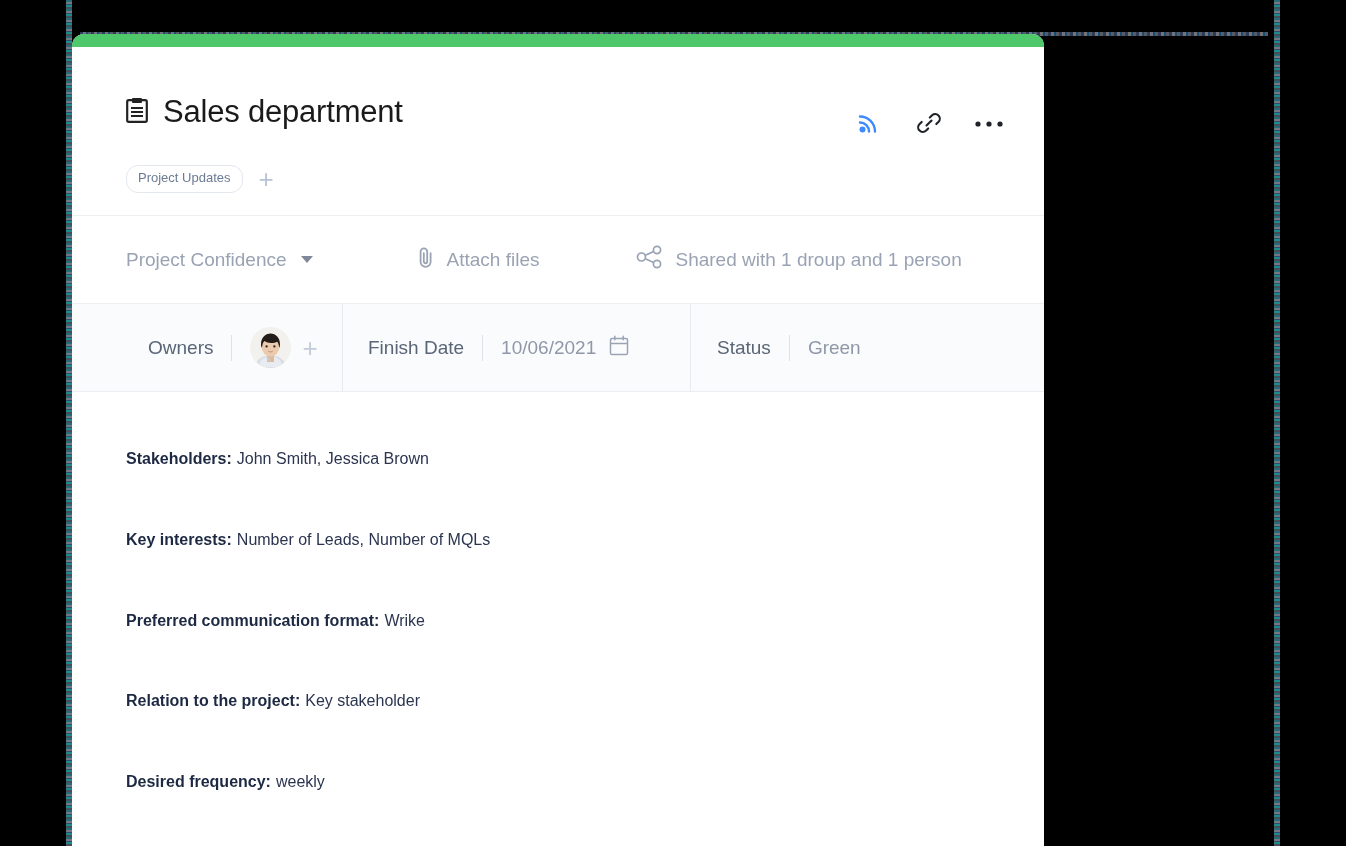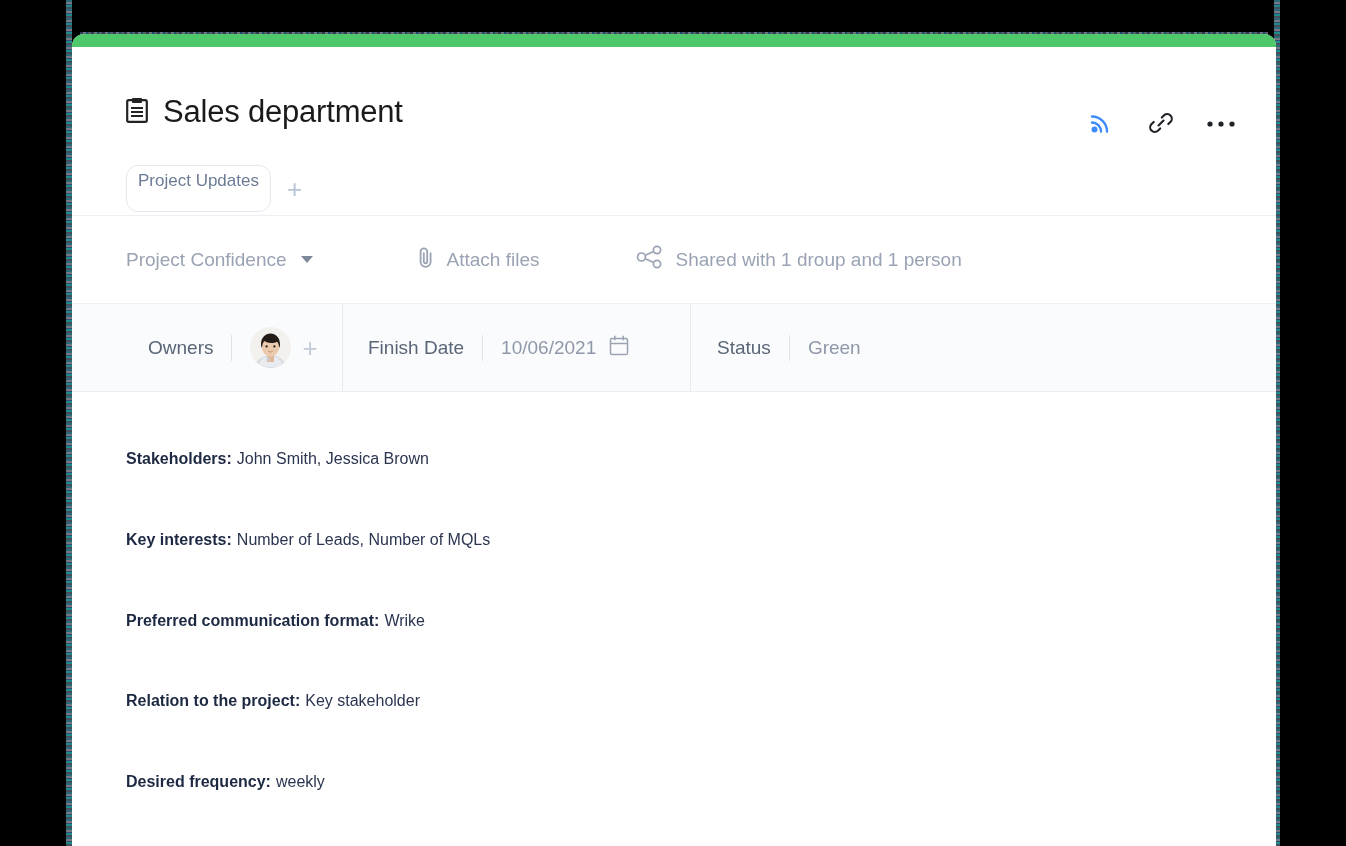--- a/index.html
+++ b/index.html
@@ -17,21 +17,21 @@
     width: 1346px;
     height: 846px;
     background: #000000;
   }
 
   
   .card {
     position: absolute;
     left: 72px;
     top: 34px;
-    width: 1204px;
+    width: 972px;
     height: 812px;
     background: #ffffff;
     border-radius: 12px 12px 0 0;
     overflow: hidden;
   }
 
   .accent-bar {
     position: absolute;
     left: 0;
     top: 0;
@@ -92,22 +92,22 @@
     position: absolute;
     left: 54px;
     top: 118px;
     display: flex;
     align-items: center;
     gap: 10px;
   }
   .tag {
     border: 1px solid #e3e7ee;
     border-radius: 12px;
-    padding: 4px 11px 19px;
-    font-size: 17px;
+    padding: 4px 11px 5px;
+    font-size: 13px;
     color: #6b7b93;
     background: #fff;
     cursor: pointer;
     line-height: 1.3;
   }
   .tag-add {
     color: #b8c3d4;
     font-size: 26px;
     line-height: 1;
     padding: 0 6px;

